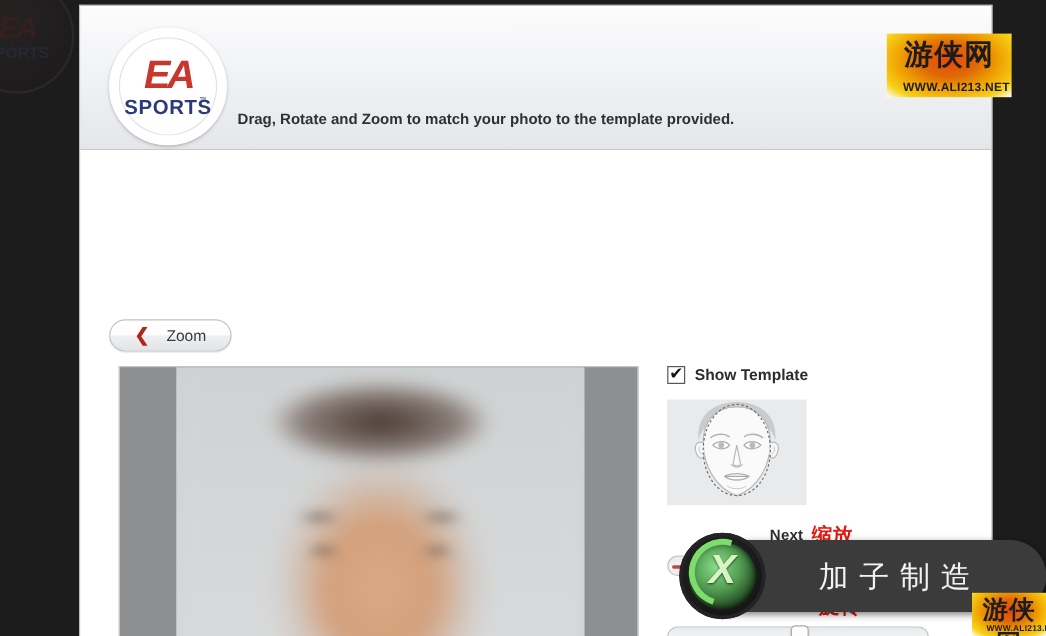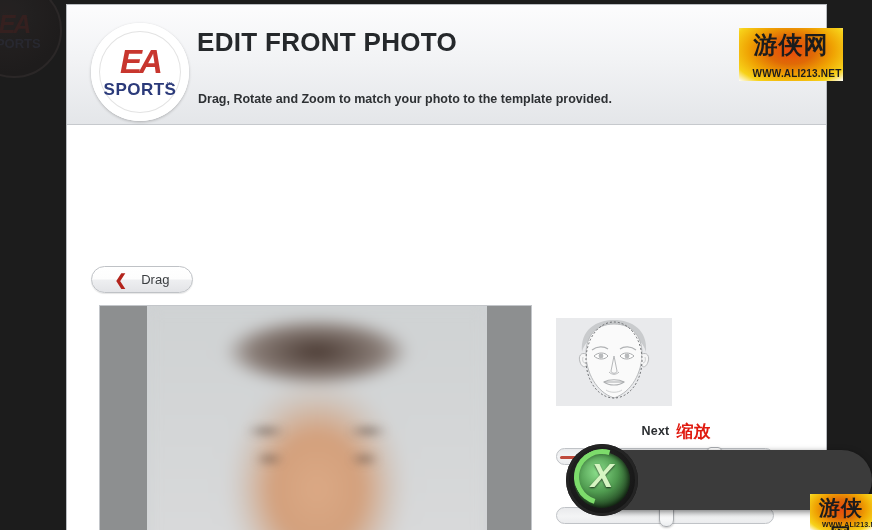--- a/index.html
+++ b/index.html
@@ -454,43 +454,46 @@
 
   <div id="header">
 
     <div id="ea-logo">
       <div class="ea-inner"></div>
       <div class="ea-mark">EA</div>
       <div class="ea-sports">SPORTS</div>
       <div class="ea-tm">™</div>
     </div>
 
-    <div id="page-title">EDIT FRONT PHOTO</div>
     <div id="desc-2">Drag, Rotate and Zoom to match your photo to the template provided.</div>
   </div>
 
   <div id="body-area">
 
     <div id="back-button" class="pill">
       <span class="chevron">❮</span>
-      <span class="pill-label">Drag</span>
+      <span class="pill-label">Zoom</span>
     </div>
 
 
     <div id="photo-canvas">
       <div id="photo-inner">
         <div id="photo-face"></div>
         <div id="photo-brows"></div>
         <div id="photo-eyes"></div>
 
       </div>
     </div>
 
     <div id="controls">
 
+      <div id="show-template-row">
+        <div id="show-template-checkbox"></div>
+        <div id="show-template-label">Show Template</div>
+      </div>
 
       <div id="template-thumb">
         <svg width="116" height="88" viewBox="0 0 116 88">
           <rect x="0" y="0" width="116" height="88" fill="#e9eaec"></rect>
 
           <path d="M26 34 C24 12 40 2 58 2 C76 2 92 12 90 34 C88 26 80 14 58 14 C36 14 28 26 26 34 Z" fill="#c9cbcd"></path>
 
           <path d="M58 6 C40 6 30 18 30 36 C30 54 40 74 58 80 C76 74 86 54 86 36 C86 18 76 6 58 6 Z" fill="#fafafa" stroke="#b7b9bb" stroke-width="1"></path>
 
           <path d="M30 36 C25 34 22 38 24 44 C26 50 30 50 31 46" fill="#f6f6f6" stroke="#b7b9bb" stroke-width="1"></path>
@@ -542,20 +545,21 @@
     </div>
   </div>
 </div>
 
 <div id="xbox-overlay">
   <div id="xbox-logo">
     <div class="xb-ring"></div>
     <div class="xb-arc"></div>
     <div class="xb-x">X</div>
   </div>
+  <div id="xbox-text">加子制造</div>
 </div>
 
 <div id="watermark-top" class="watermark">
   <div class="wm-cn">游侠网</div>
   <div class="wm-url">WWW.ALI213.NET</div>
 </div>
 
 <div id="watermark-bottom" class="watermark">
   <div class="wm-cn">游侠网</div>
   <div class="wm-url">WWW.ALI213.NET</div>

